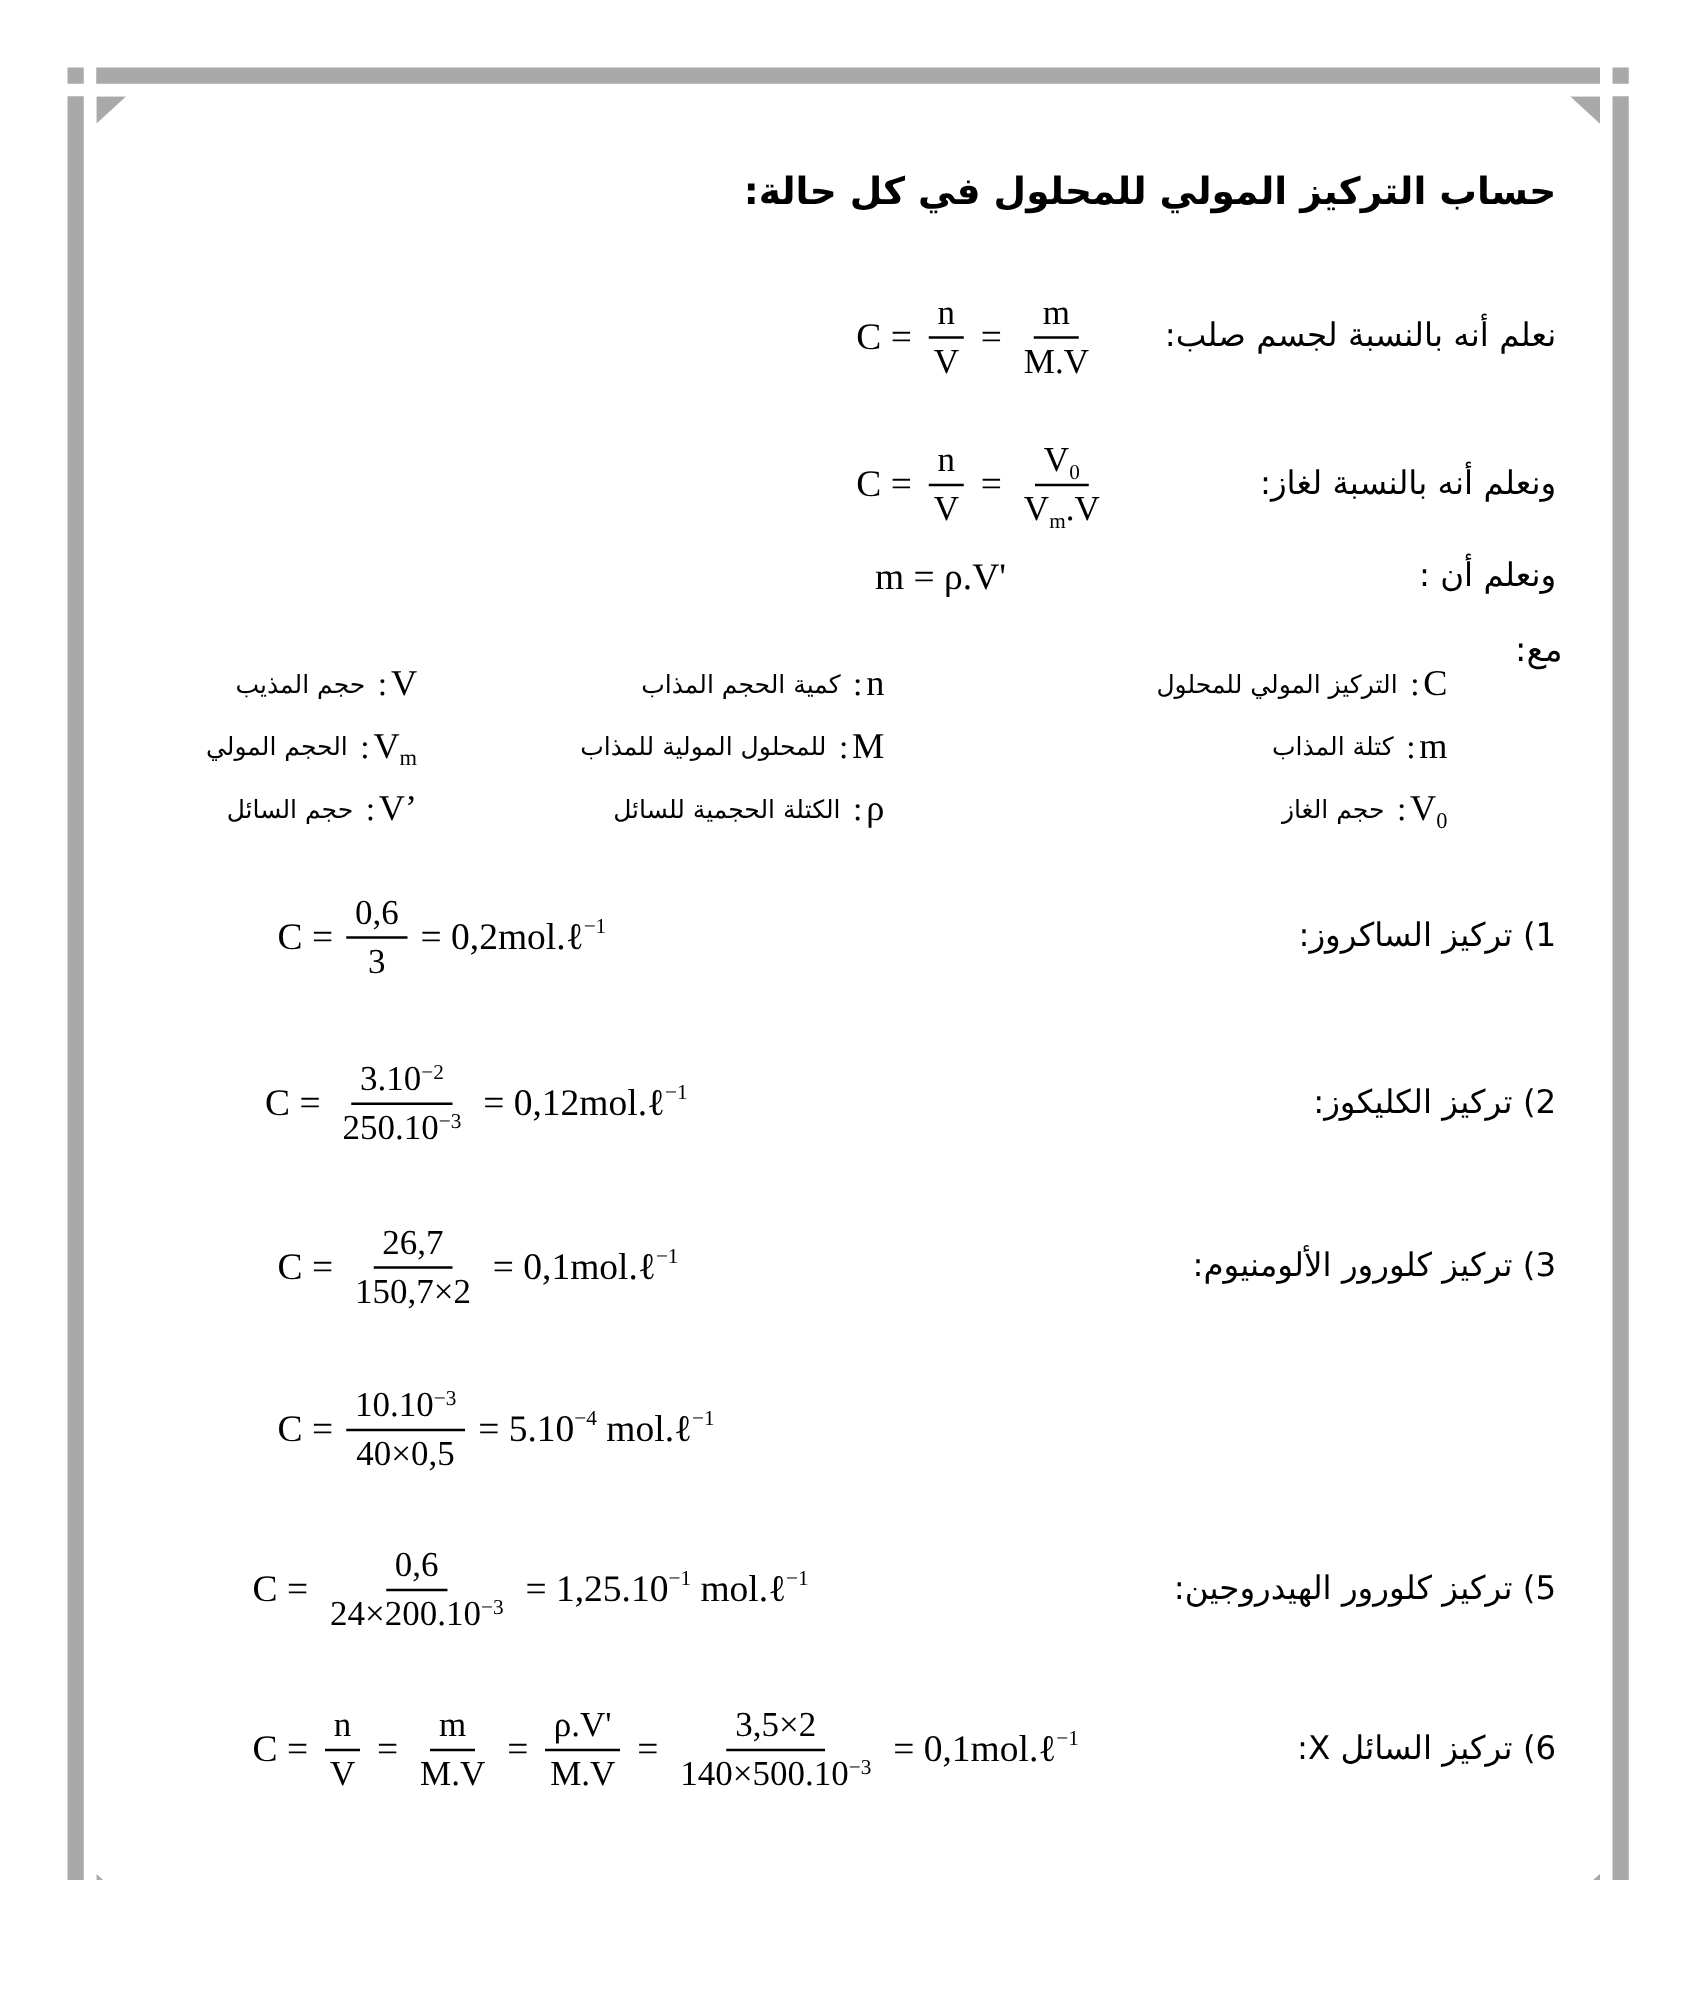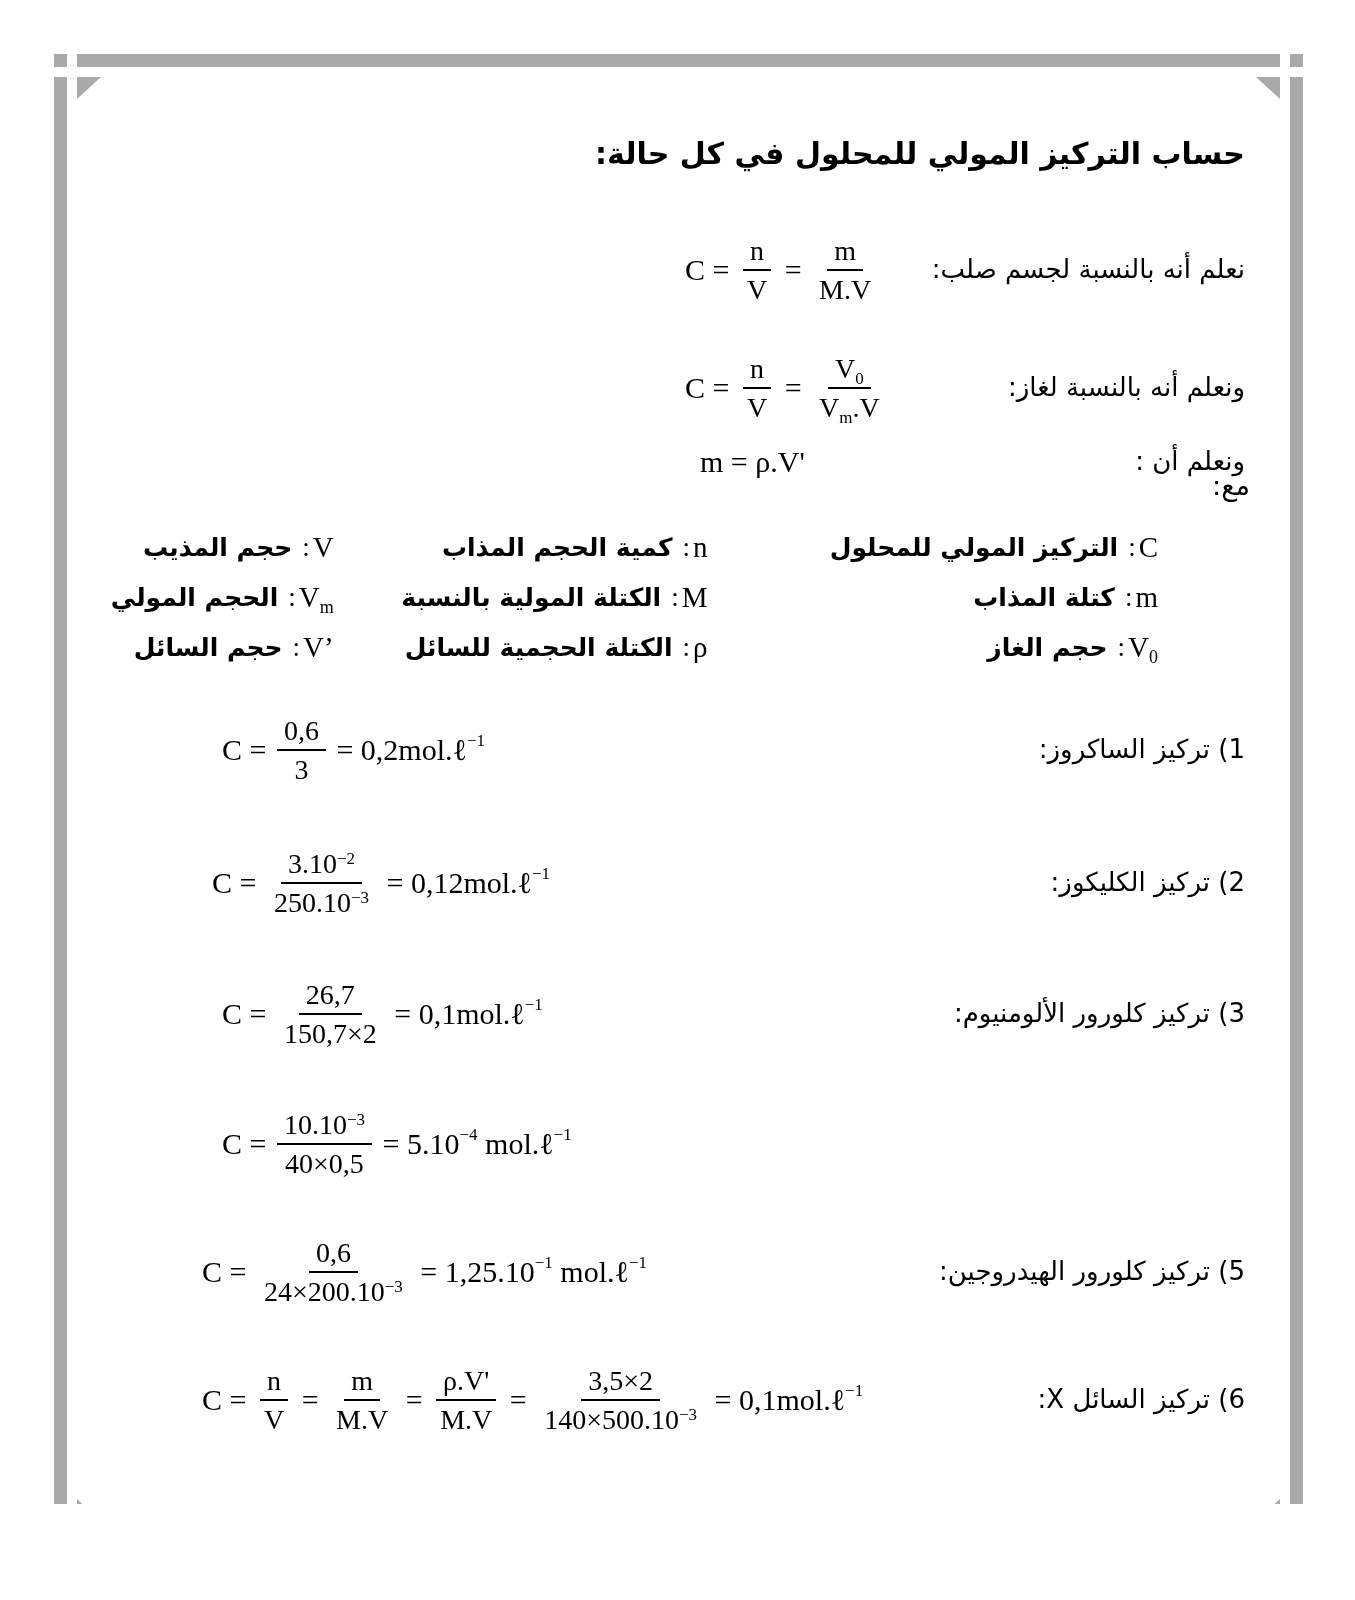--- a/index.html
+++ b/index.html
@@ -40,21 +40,21 @@
     text-align:right;
     font-size:26px;
     line-height:1.35;
     color:var(--ink);
     white-space:nowrap;
   }
   .title{
     position:absolute;top:134px;right:110px;
     font-weight:bold;font-size:30px;
   }
-  .with-label{position:absolute;top:468px;right:105px;font-size:27px;}
+  .with-label{position:absolute;top:503px;right:105px;font-size:27px;}
 
   
   .row{
     position:absolute;right:110px;
     display:flex;justify-content:space-between;align-items:center;
   }
   #row-intro-0{top:222px;height:96px; left:685px;}
   #row-intro-1{top:336px;height:104px;left:685px;}
   #row-intro-2{top:436px;height:52px; left:700px;align-items:center;}
   #row-ex-0{top:700px; height:100px;left:222px;}
@@ -93,21 +93,21 @@
   }
   .defs .def-cell:nth-child(3n+1){padding-right:95px;}
   .defs .def-cell:nth-child(3n+2),
   .defs .def-cell:nth-child(3n)  {padding-right:55px;}
   .dsym{
     font-family:"Liberation Serif","DejaVu Serif",serif;
     font-size:29px;direction:ltr;white-space:nowrap;
   }
   .dsub{font-size:18px;position:relative;top:0.35em;}
   .dcolon{font-family:"Liberation Serif","DejaVu Serif",serif;font-size:27px;margin:0 3px 0 10px;}
-  .ddesc{font-family:"DejaVu Sans",sans-serif;font-size:25px;white-space:nowrap;font-weight:bold;}
+  .ddesc{font-family:"DejaVu Sans",sans-serif;font-size:20px;white-space:nowrap;}
 </style>
 </head>
 <body>
 
 <div class="page">
 
   <div class="bar" id="bar-top"></div>
   <div class="bar" id="bar-bottom"></div>
   <div class="bar" id="bar-left"></div>
   <div class="bar" id="bar-right"></div>
@@ -178,21 +178,21 @@
       <span class="ddesc">حجم المذيب</span>
     </div>
     <div class="def-cell">
       <span class="dsym"><span>m</span><span class="dsub"></span></span>
       <span class="dcolon">:</span>
       <span class="ddesc">كتلة المذاب</span>
     </div>
     <div class="def-cell">
       <span class="dsym"><span>M</span><span class="dsub"></span></span>
       <span class="dcolon">:</span>
-      <span class="ddesc">الكتلة المولية بالنسبة</span>
+      <span class="ddesc">للمحلول المولية للمذاب</span>
     </div>
     <div class="def-cell">
       <span class="dsym"><span>V</span><span class="dsub">m</span></span>
       <span class="dcolon">:</span>
       <span class="ddesc">الحجم المولي</span>
     </div>
     <div class="def-cell">
       <span class="dsym"><span>V</span><span class="dsub">0</span></span>
       <span class="dcolon">:</span>
       <span class="ddesc">حجم الغاز</span>

